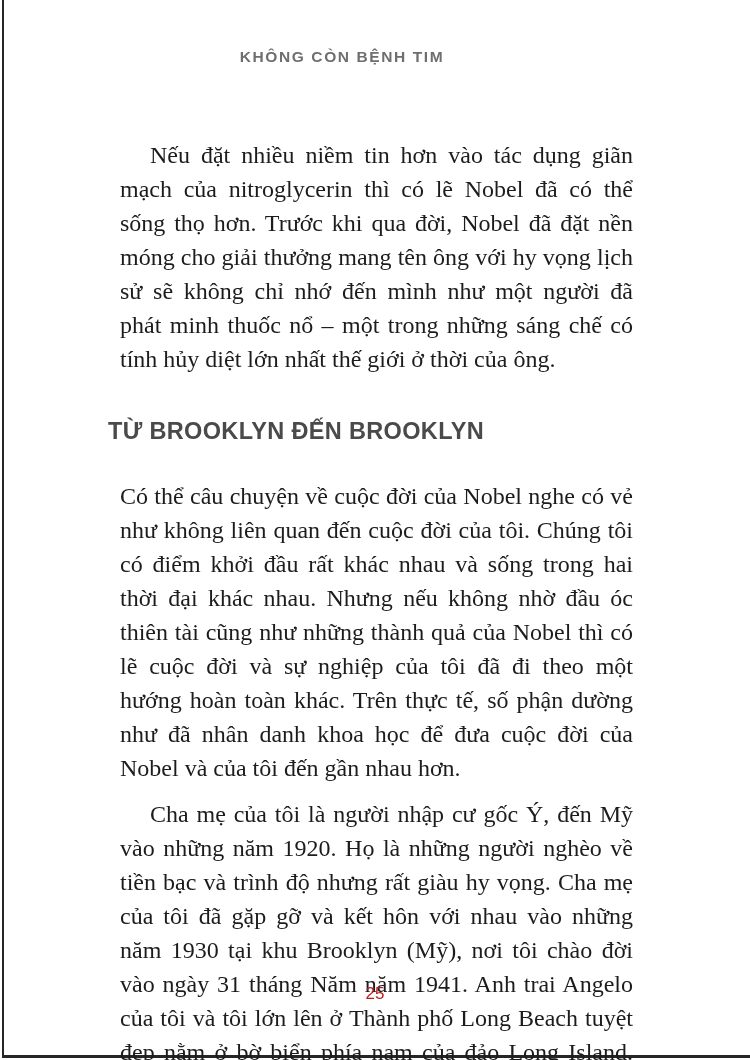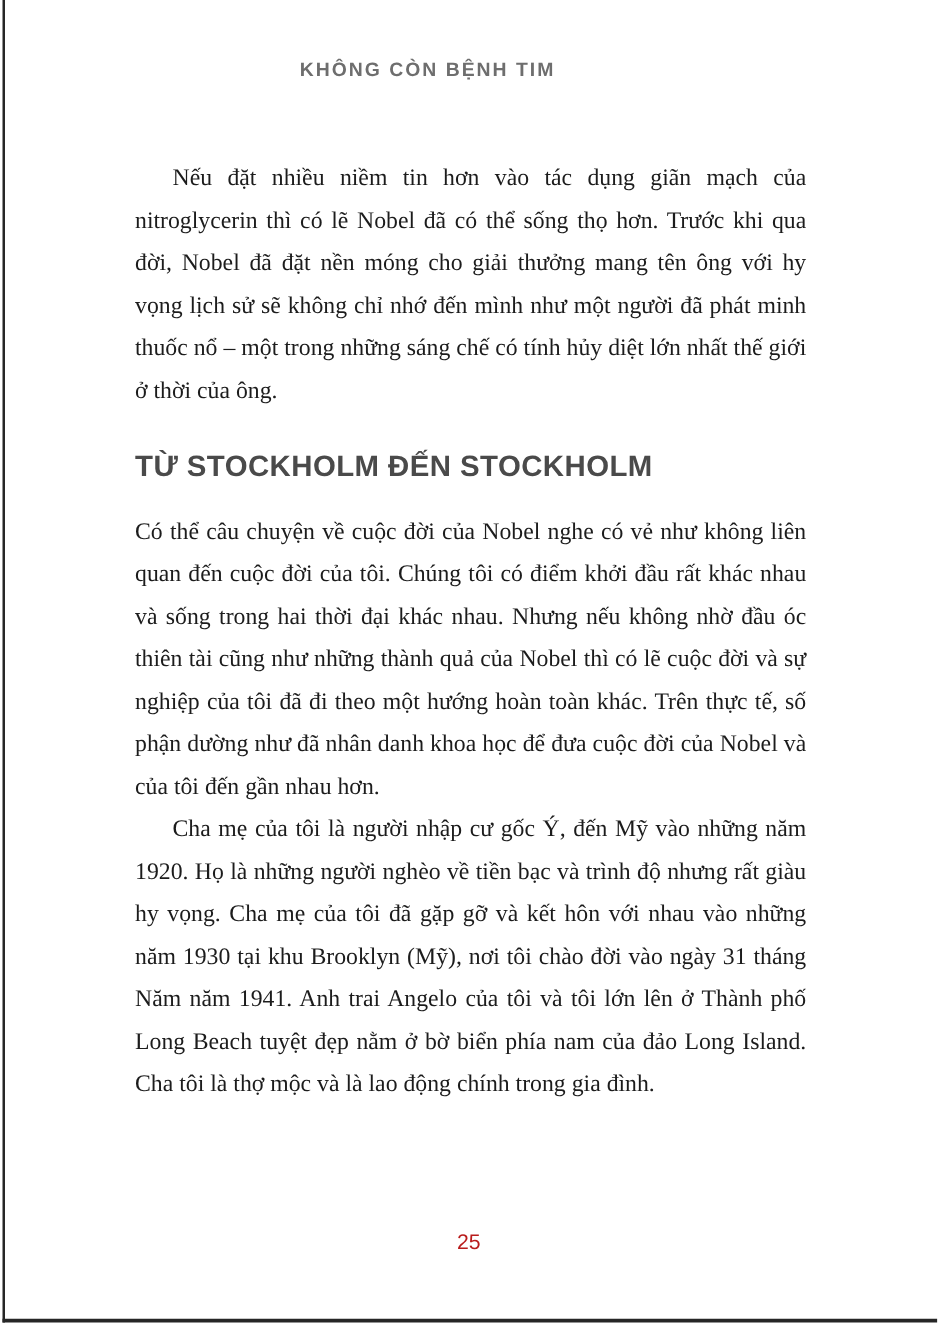--- a/index.html
+++ b/index.html
@@ -50,23 +50,23 @@
   }
 
   .content {
     position: absolute;
     left: 108px;
     top: 126px;
     width: 537px;
   }
 
   p.body-text {
-    margin: 0;
+    margin: 12px;
     font-family: "Liberation Serif", "DejaVu Serif", serif;
-    font-size: 19px;
+    font-size: 24px;
     line-height: 34px;
     color: #1c1c1c;
     text-align: justify;
     text-justify: inter-word;
     hyphens: none;
     text-indent: 30px;
   }
 
   p.body-text.no-indent {
     text-indent: 0;
@@ -106,21 +106,21 @@
   <div class="edge-bottom"></div>
 
   <div class="running-head">KHÔNG CÒN BỆNH TIM</div>
 
   <div class="content">
 
     <p class="body-text">Nếu đặt nhiều niềm tin hơn vào tác dụng giãn mạch của nitroglycerin thì có lẽ Nobel đã có thể sống thọ hơn. Trước khi qua đời, Nobel đã đặt nền móng cho giải thưởng mang tên ông với hy vọng lịch sử sẽ không chỉ nhớ đến mình như một người đã phát minh thuốc nổ – một trong những sáng chế có tính hủy diệt lớn nhất thế giới ở thời của ông.</p>
 
     <div class="gap-after-para-1"></div>
 
-    <h2 class="section-heading">TỪ STOCKHOLM ĐẾN STOCKHOLM</h2>
+    <h2 class="section-heading">TỪ BROOKLYN ĐẾN BROOKLYN</h2>
 
     <div class="gap-after-heading"></div>
 
     <p class="body-text no-indent">Có thể câu chuyện về cuộc đời của Nobel nghe có vẻ như không liên quan đến cuộc đời của tôi. Chúng tôi có điểm khởi đầu rất khác nhau và sống trong hai thời đại khác nhau. Nhưng nếu không nhờ đầu óc thiên tài cũng như những thành quả của Nobel thì có lẽ cuộc đời và sự nghiệp của tôi đã đi theo một hướng hoàn toàn khác. Trên thực tế, số phận dường như đã nhân danh khoa học để đưa cuộc đời của Nobel và của tôi đến gần nhau hơn.</p>
 
     <p class="body-text">Cha mẹ của tôi là người nhập cư gốc Ý, đến Mỹ vào những năm 1920. Họ là những người nghèo về tiền bạc và trình độ nhưng rất giàu hy vọng. Cha mẹ của tôi đã gặp gỡ và kết hôn với nhau vào những năm 1930 tại khu Brooklyn (Mỹ), nơi tôi chào đời vào ngày 31 tháng Năm năm 1941. Anh trai Angelo của tôi và tôi lớn lên ở Thành phố Long Beach tuyệt đẹp nằm ở bờ biển phía nam của đảo Long Island. Cha tôi là thợ mộc và là lao động chính trong gia đình.</p>
 
 
   </div>
 

